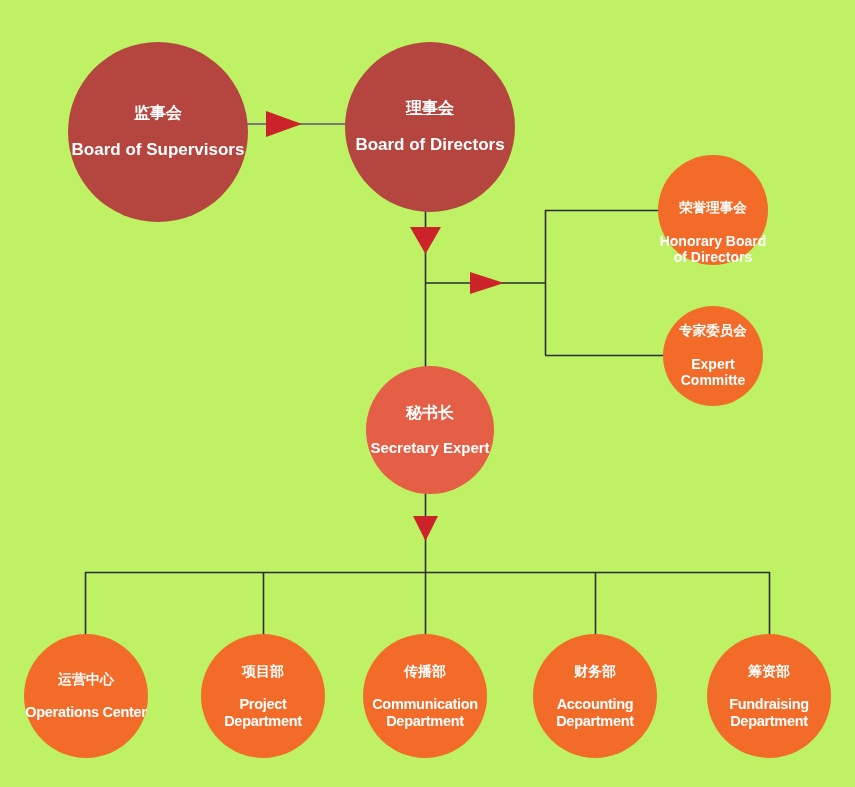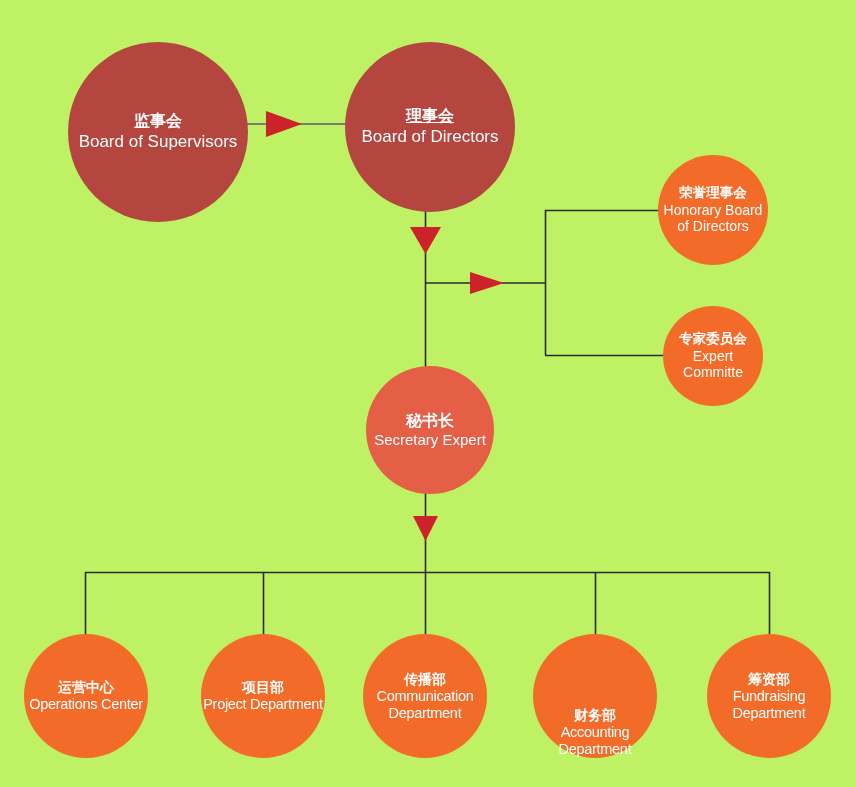--- a/index.html
+++ b/index.html
@@ -38,30 +38,31 @@
     z-index: 5;
     line-height: 1.16;
   }
   .node .cn {
     font-weight: bold;
     display: block;
     white-space: nowrap;
   }
   .node .en {
     display: block;
-    font-weight: normal;
+    font-weight: bold;
+    margin-top: 16px;
   }
   
   .node-xl  { width: 180px; height: 180px; font-size: 17px; }
   .node-xl .cn { font-size: 16px; margin-bottom: 1px; }
   .node-lg  { width: 170px; height: 170px; font-size: 17px; }
   .node-lg .cn { font-size: 16px; margin-bottom: 1px; text-decoration: underline; }
   .node-md  { width: 128px; height: 128px; font-size: 15px; }
   .node-md .cn { font-size: 16px; margin-bottom: 1px; }
-  .node-sm  { width: 110px; height: 110px; font-size: 14px; }
+  .node-sm  { width: 110px; height: 110px; font-size: 14px; justify-content: flex-end; }
   .node-sm .cn { font-size: 13.5px; margin-bottom: 1px; }
   .node-xs  { width: 100px; height: 100px; font-size: 14px; }
   .node-xs .cn { font-size: 13.5px; margin-bottom: 1px; }
   .node-dept { width: 124px; height: 124px; font-size: 14.5px; }
   .node-dept .cn { font-size: 14px; margin-bottom: 1px; }
   .node-dept .en { letter-spacing: -0.3px; }
 </style>
 </head>
 <body>
 
@@ -126,21 +127,21 @@
   <div class="node node-dept" style="left:24px; top:634px; background:#F26B28;">
     <span class="cn">运营中心</span>
     <span class="en">Operations Center</span>
   </div>
 
   <div class="node node-dept" style="left:363px; top:634px; background:#F26B28;">
     <span class="cn">传播部</span>
     <span class="en">Communication Department</span>
   </div>
 
-  <div class="node node-dept" style="left:533px; top:634px; background:#F26B28;justify-content:flex-end;">
+  <div class="node node-dept" style="left:533px; top:634px; background:#F26B28;">
     <span class="cn">财务部</span>
     <span class="en">Accounting Department</span>
   </div>
 
   <div class="node node-dept" style="left:707px; top:634px; background:#F26B28;">
     <span class="cn">筹资部</span>
     <span class="en">Fundraising Department</span>
   </div>
 
 </div>

